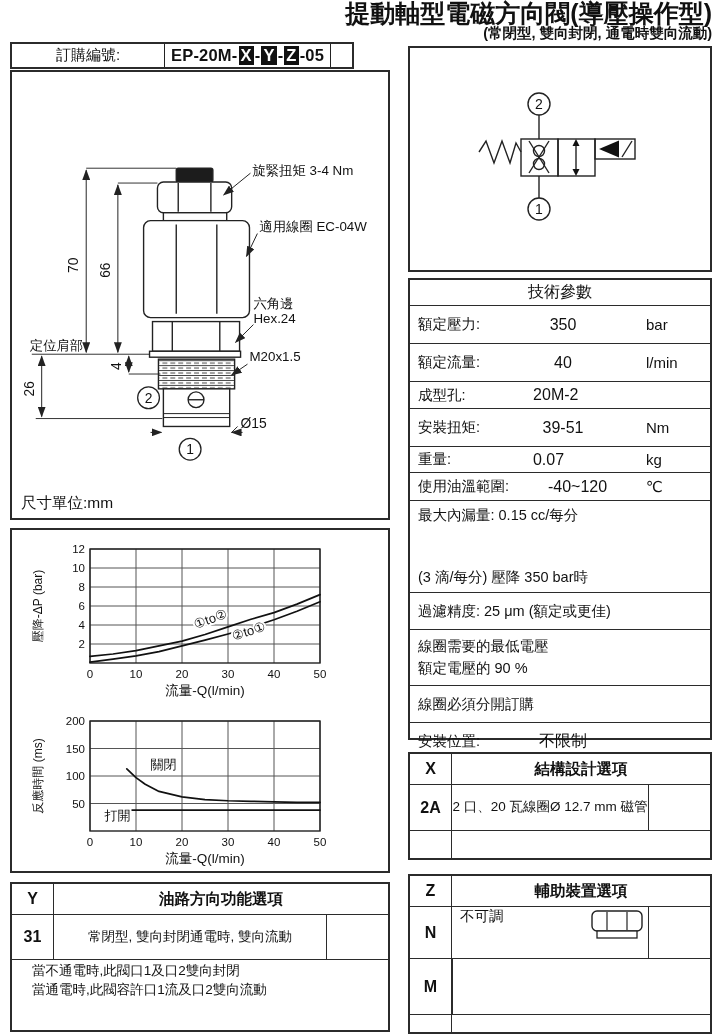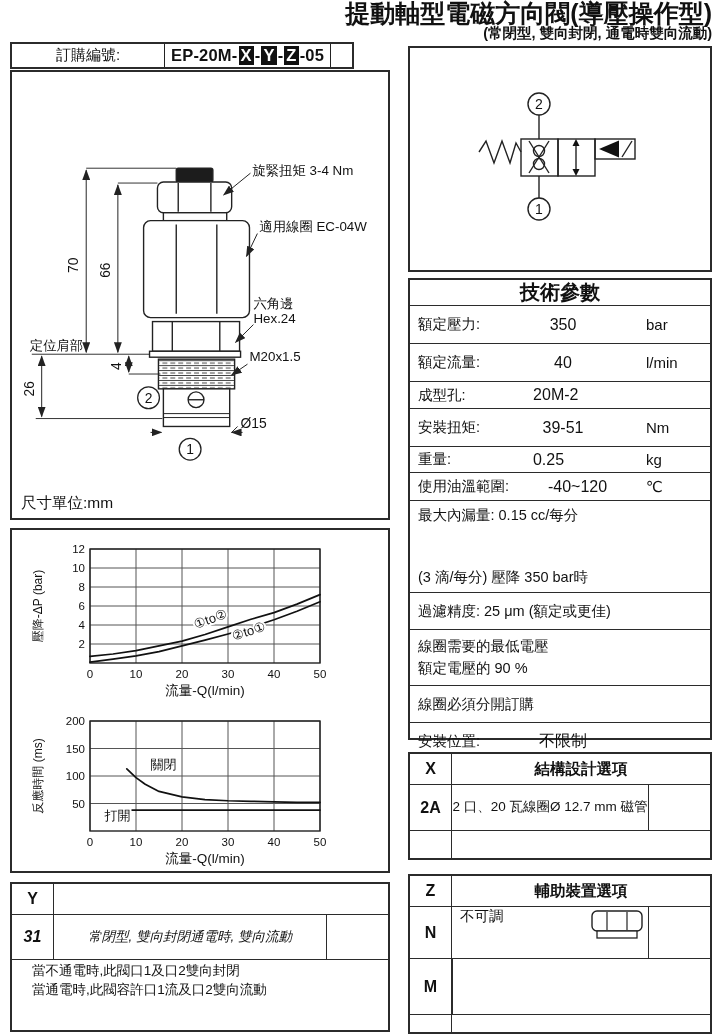--- a/index.html
+++ b/index.html
@@ -23,21 +23,21 @@
   
   .drawing-box{left:10px;top:70px;width:380px;height:450px}
   .unitnote{position:absolute;left:9px;bottom:4px;font-size:15.5px}
   
   .charts-box{left:10px;top:528px;width:380px;height:345px;padding-top:3px}
   
   .symbol-box{left:408px;top:46px;width:304px;height:226px}
   
   .tech-box{left:408px;top:278px;width:304px;height:462px;display:flex;flex-direction:column}
   .tech-header{height:25px;min-height:25px;border-bottom:1.5px solid #2b2b2b;display:flex;align-items:center;
-    justify-content:center;font-weight:bold;font-size:20px}
+    justify-content:center;font-weight:normal;font-size:16px}
   .trow{display:flex;align-items:center;padding:0 8px;border-bottom:1.2px solid #2b2b2b;font-size:14.5px;box-sizing:border-box;flex:1 0 auto}
   .trow:last-child{border-bottom:none}
   .tlabel{flex:0 0 auto}
   .tvalue{flex:1;text-align:center;font-size:16px}
   .tunit{flex:0 0 56px;text-align:left;font-size:15px}
   .tlines{display:flex;flex-direction:column;justify-content:center;align-items:flex-start;padding:3px 8px;line-height:1.55}
   
   .opt-header{display:flex;border-bottom:1.5px solid #2b2b2b}
   .opt-code{width:42px;min-width:42px;border-right:1.2px solid #2b2b2b;display:flex;align-items:center;justify-content:center;
     font-weight:bold;font-size:16px;box-sizing:border-box}
@@ -271,21 +271,21 @@
       <span class="tvalue">20M-2</span>
       <span class="tunit"></span>
     </div>
     <div class="trow" style="min-height: 38px;">
       <span class="tlabel">安裝扭矩:</span>
       <span class="tvalue">39-51</span>
       <span class="tunit">Nm</span>
     </div>
     <div class="trow" style="min-height: 26px;">
       <span class="tlabel">重量:</span>
-      <span class="tvalue">0.25</span>
+      <span class="tvalue">0.07</span>
       <span class="tunit">kg</span>
     </div>
     <div class="trow" style="min-height: 28px;">
       <span class="tlabel">使用油溫範圍:</span>
       <span class="tvalue">-40~120</span>
       <span class="tunit">℃</span>
     </div>
     <div class="trow tlines" style="min-height: 74px; gap: 40px;">
       <div>最大內漏量:      0.15 cc/每分</div>
       <div>(3 滴/每分) 壓降 350 bar時</div>
@@ -352,22 +352,23 @@
       <div class="opt-code"></div>
       <div class="opt-mid-left">
         <span></span>
       </div>
     </div>
   </div>
 
 <div class="box ytable" id="ytable">
     <div class="opt-header" style="min-height: 30px;">
       <div class="opt-code">Y</div>
-    </div>
-    <div class="opt-row" style="min-height: 45px; font-style: italic;">
+      <div class="opt-title">油路方向功能選項</div>
+    </div>
+    <div class="opt-row" style="min-height: 45px;">
       <div class="opt-code">31</div>
       <div class="opt-mid">
         <div>常閉型, 雙向封閉</div>
         <div>通電時, 雙向流動</div>
       </div>
       <div class="opt-right"></div>
     </div>
     <div class="yfoot">
       <div>當不通電時,此閥口1及口2雙向封閉</div>
       <div>當通電時,此閥容許口1流及口2雙向流動</div>

